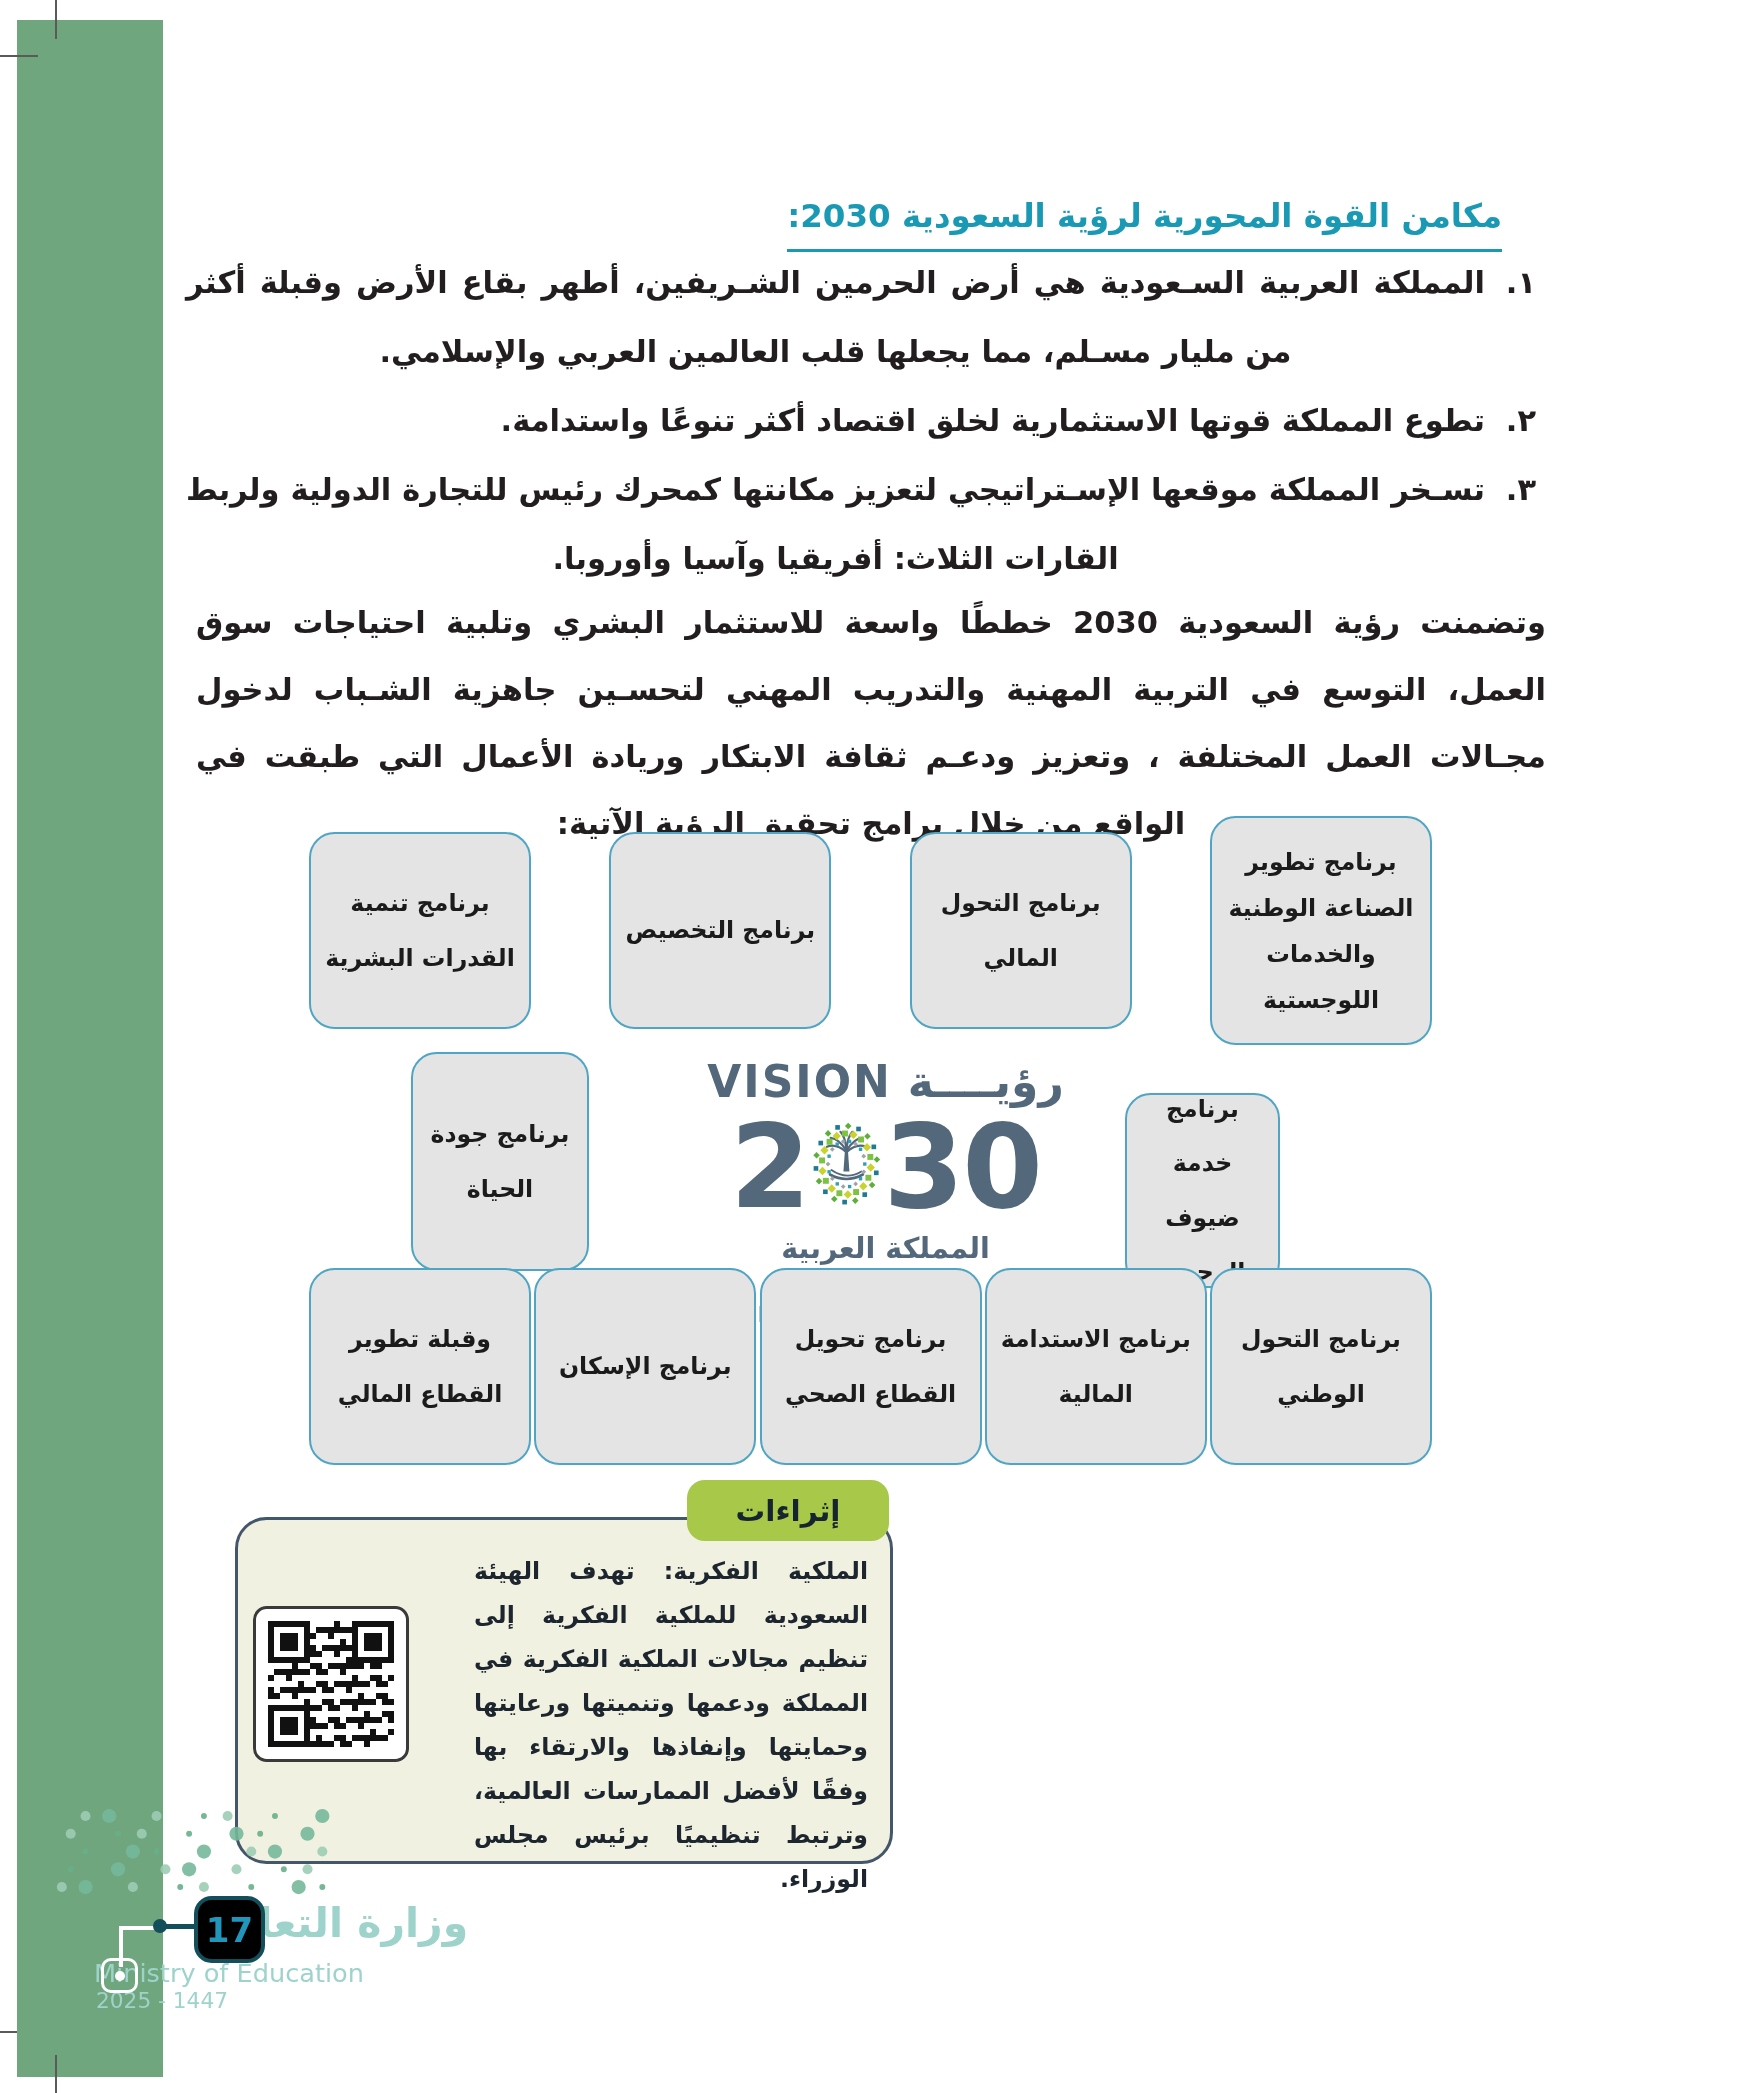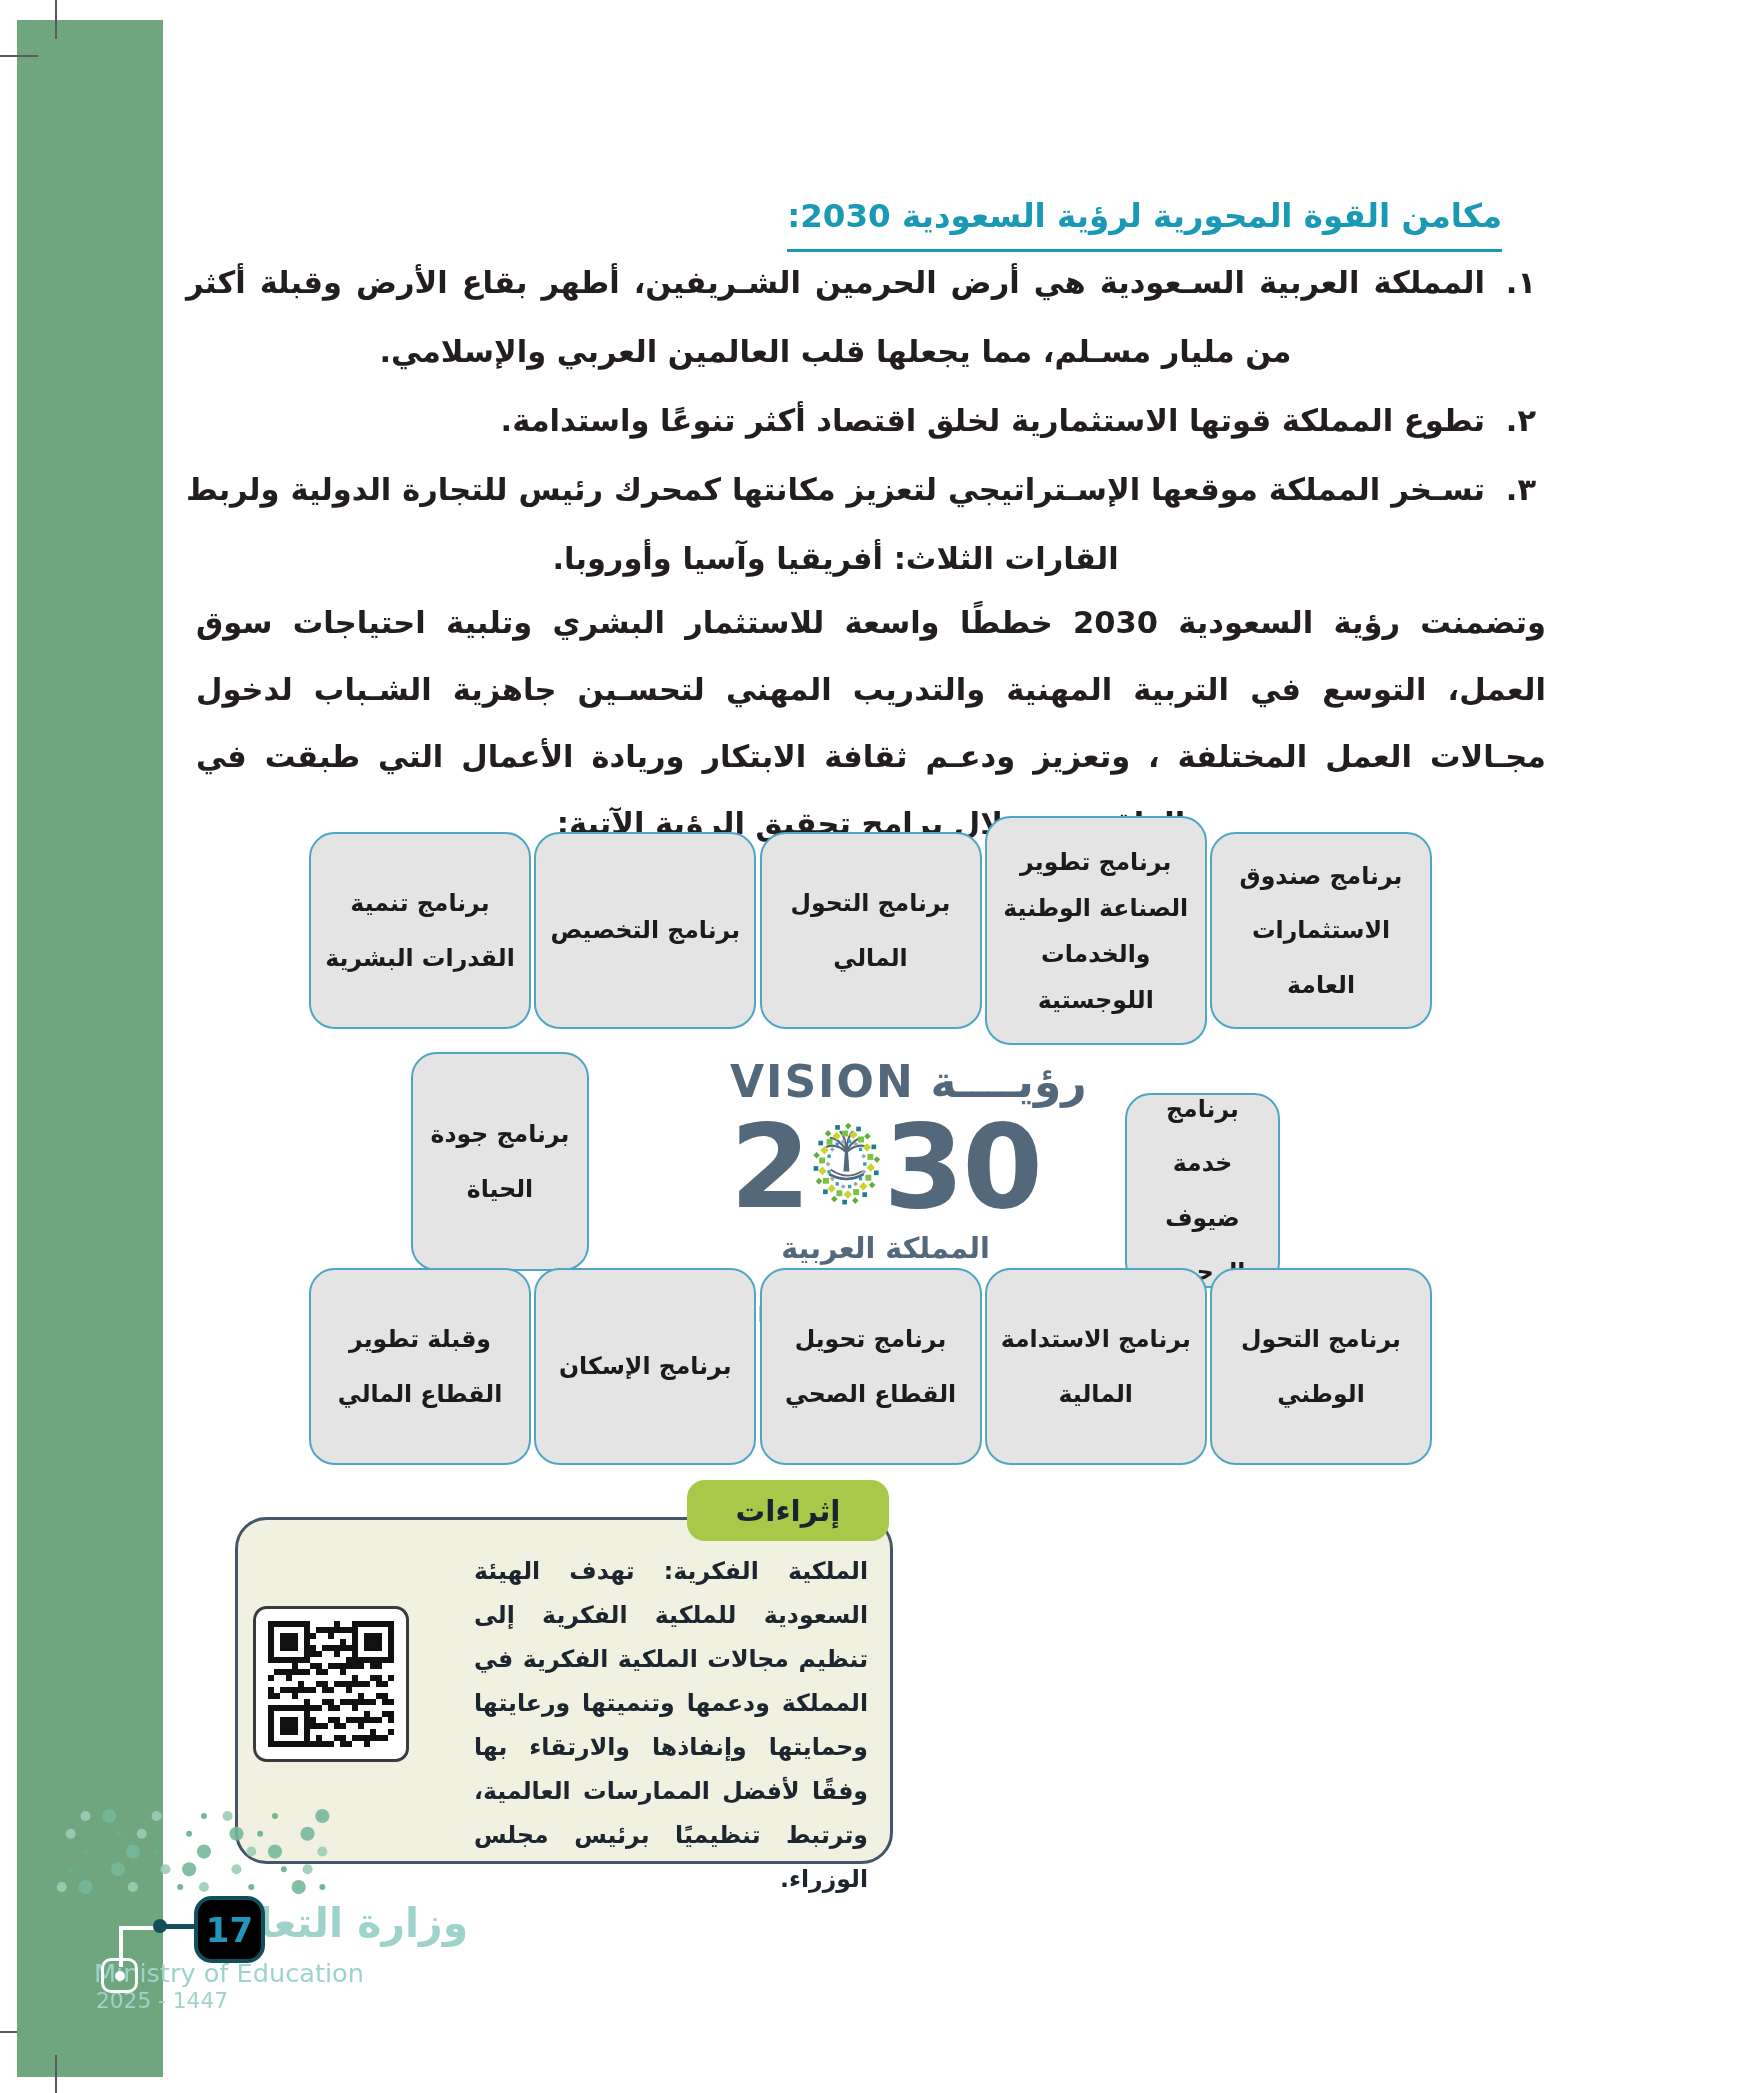--- a/index.html
+++ b/index.html
@@ -29,21 +29,21 @@
   .row3{top:1268px;}
   .pbox{width:222px;height:197px;background:#E4E4E4;border:2.5px solid #4FA5C3;border-radius:25.6px;
         display:flex;align-items:center;justify-content:center;text-align:center;
         color:#1b1b1b;font-size:23.6px;font-weight:600;line-height:2.3;padding:7.9px 9.9px;box-sizing:border-box;}
   .pbox.tall{height:229px;margin-top:-15.8px;line-height:1.95;}
   .pbox.abs{position:absolute;}
   .box-guests{left:1126px;top:1049px;width:155px;height:195px;margin-top:44px;}
   .box-quality{left:412px;top:1052px;width:178px;height:219px;}
   
   .logo{position:absolute;left:731px;top:1056px;width:311px;text-align:center;color:#53687B;direction:ltr;}
-  .logo-line1{display:flex;align-items:baseline;gap:15.8px;
+  .logo-line1{display:flex;justify-content:center;align-items:baseline;gap:15.8px;
               font-size:44px;font-weight:600;letter-spacing:2px;}
   .logo-line1 .ar{font-weight:bold;letter-spacing:0;}
   .logo-year{display:flex;justify-content:center;align-items:center;height:116px;margin-top:2px;}
   .logo-year .digit{font-size:116px;font-weight:bold;line-height:1;letter-spacing:-2px;}
   .logo-ar{font-size:28.6px;font-weight:600;margin-top:5.9px;}
   .logo-en{font-size:20.7px;font-weight:bold;letter-spacing:1.5px;margin-top:3.9px;}
   
   .enrich{position:absolute;left:236px;top:1517px;width:658px;height:347px;background:#F1F1E2;
           border:3px solid #44566A;border-radius:31.5px;box-sizing:border-box;}
   .enrich-tab{position:absolute;left:688px;top:1480px;width:202px;height:61px;background:#A8C849;
@@ -93,21 +93,20 @@
     </div>
     <div class="list-item">
       <span class="num">٣.</span>
       <span class="txt last-center">تسـخر المملكة موقعها الإسـتراتيجي لتعزيز مكانتها كمحرك رئيس للتجارة الدولية ولربط القارات الثلاث: أفريقيا وآسيا وأوروبا.</span>
     </div>
   </div>
 
   <div class="paragraph">وتضمنت رؤية السعودية 2030 خططًا واسعة للاستثمار البشري وتلبية احتياجات سوق العمل، التوسع في التربية المهنية والتدريب المهني لتحسـين جاهزية الشـباب لدخول مجـالات العمل المختلفة ، وتعزيز ودعـم ثقافة الابتكار وريادة الأعمال التي طبقت في الواقع من خلال برامج تحقيق الرؤية الآتية:</div>
 
   <div class="prow row1">
-    <div class="pbox">برنامج صندوق الاستثمارات العامة</div>
     <div class="pbox tall">برنامج تطوير الصناعة الوطنية والخدمات اللوجستية</div>
     <div class="pbox">برنامج التحول المالي</div>
     <div class="pbox">برنامج التخصيص</div>
     <div class="pbox">برنامج تنمية القدرات البشرية</div>
   </div>
 
   <div class="pbox abs box-guests">برنامج خدمة ضيوف الرحمن</div>
 
   <div class="logo">
     <div class="logo-line1">

